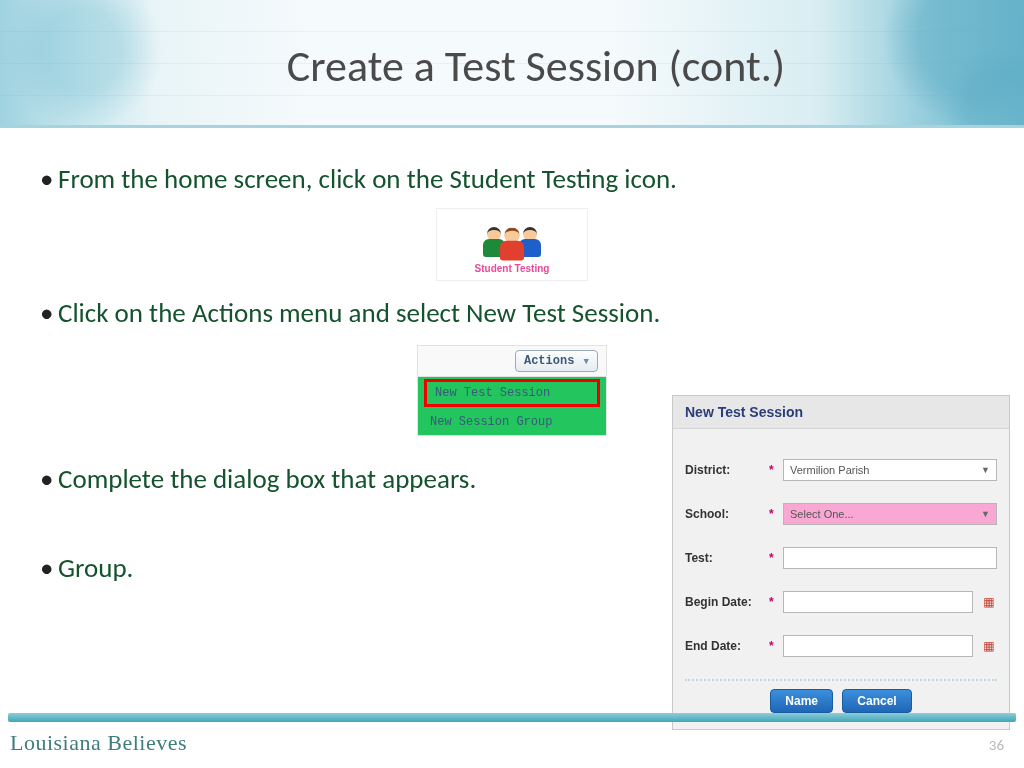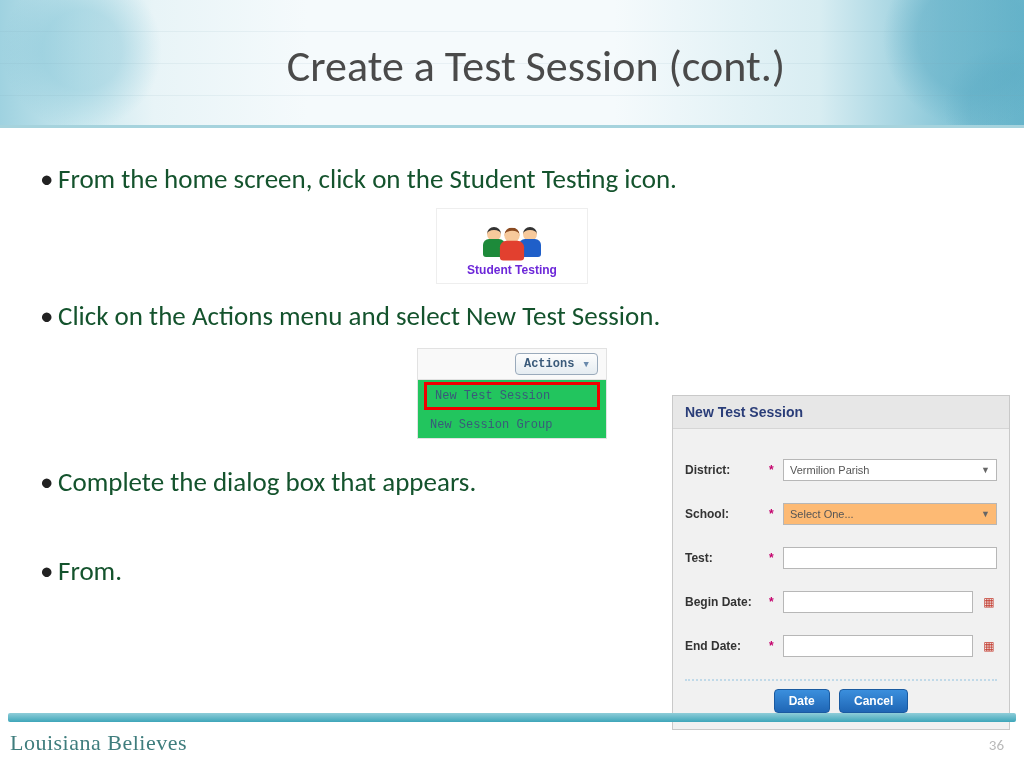--- a/index.html
+++ b/index.html
@@ -105,22 +105,22 @@
     margin-top: -2px;
   }
   .p-left  { margin-right: -6px; }
   .p-right { margin-left: -6px; }
   .p-left .body  { background: #1d8a3a; }
   .p-right .body { background: #1f5fc9; }
   .p-mid { z-index: 2; transform: translateY(2px) scale(1.1); }
   .p-mid .head { border-top-color: #8a4a20; }
   .p-mid .body { background: #e2402f; }
   .stud-test-label {
-    font-size: 12px;
-    color: #6d28d9;
+    font-size: 10px;
+    color: #ec4899;
     font-weight: bold;
     margin-top: 6px;
     font-family: Verdana, Arial, sans-serif;
   }
   
   .actions-wrap {
     width: 190px;
     margin: 16px auto 4px auto;
     background: #22c55e;
     border: 1px solid #e2e2e2;
@@ -205,21 +205,21 @@
     font-size: 11px;
     padding: 0 6px;
     color: #555;
   }
   .sel {
     display: flex;
     align-items: center;
     justify-content: space-between;
   }
   .sel.warn {
-    background: #fdba74;
+    background: #f9a8d4;
   }
   .sel .arrow { color: #666; font-size: 9px; }
   .dot-sep {
     border-top: 2px dotted #c0d9e8;
     margin: 10px 0 8px 0;
   }
   .btn-row {
     text-align: center;
     padding: 0 0 12px 0;
   }
@@ -306,21 +306,21 @@
         <span>Actions</span>
         <span class="caret">▼</span>
       </span>
     </div>
     <div class="menu-item highlight">New Test Session</div>
     <div class="menu-item">New Session Group</div>
   </div>
 
   <div class="bullet" style="margin-top:26px">Complete the dialog box that appears.</div>
 
-  <div class="bullet" style="margin-top:56px">From.</div>
+  <div class="bullet" style="margin-top:56px">Group.</div>
 
 </div>
 
 <div class="dialog">
   <div class="dlg-title">New Test Session</div>
   <div class="dlg-body">
     <div class="field">
       <span class="lbl">District:</span>
       <span class="req">*</span>
       <div class="sel">
@@ -348,21 +348,21 @@
       <span class="cal">▦</span>
     </div>
     <div class="field">
       <span class="lbl">End Date:</span>
       <span class="req">*</span>
       <div class="inp"></div>
       <span class="cal">▦</span>
     </div>
     <div class="dot-sep"></div>
     <div class="btn-row">
-      <span class="dlg-btn">Date</span>
+      <span class="dlg-btn">Name</span>
       <span class="dlg-btn">Cancel</span>
     </div>
   </div>
 </div>
 
 <div class="footer-bar"></div>
 <div class="brand">Louisiana Believes</div>
 <div class="pagenum">36</div>
 
 </body></html>

